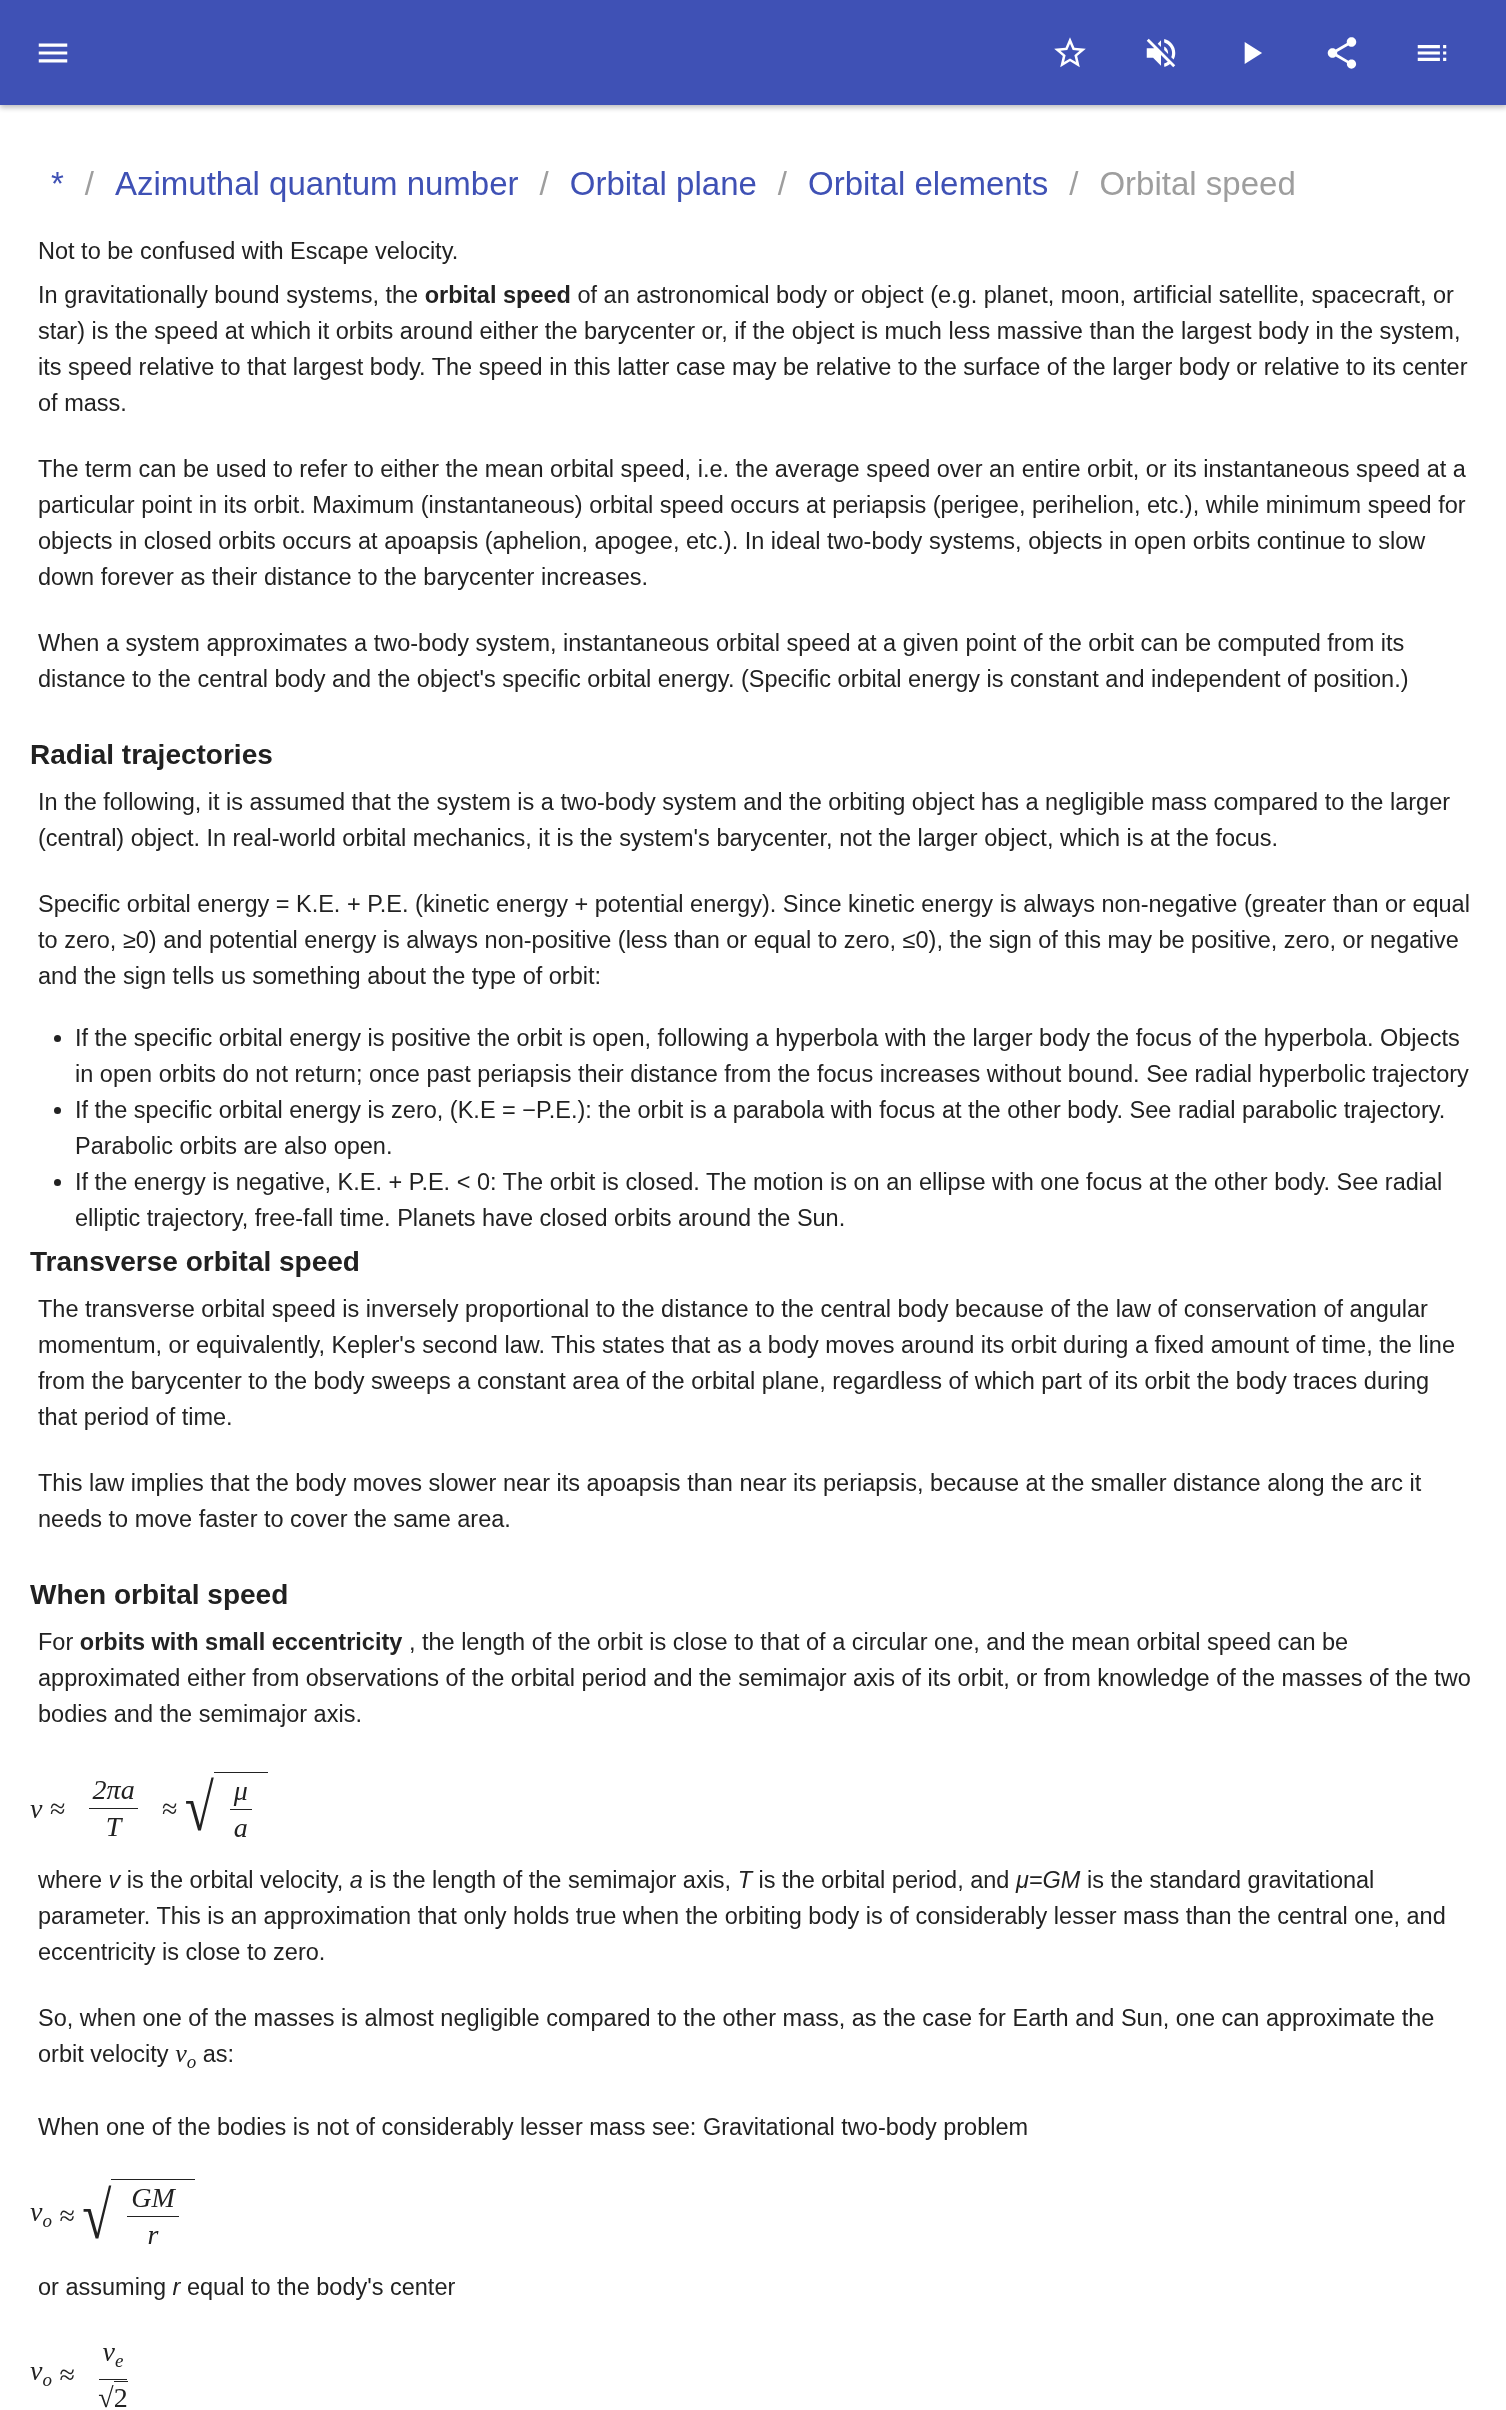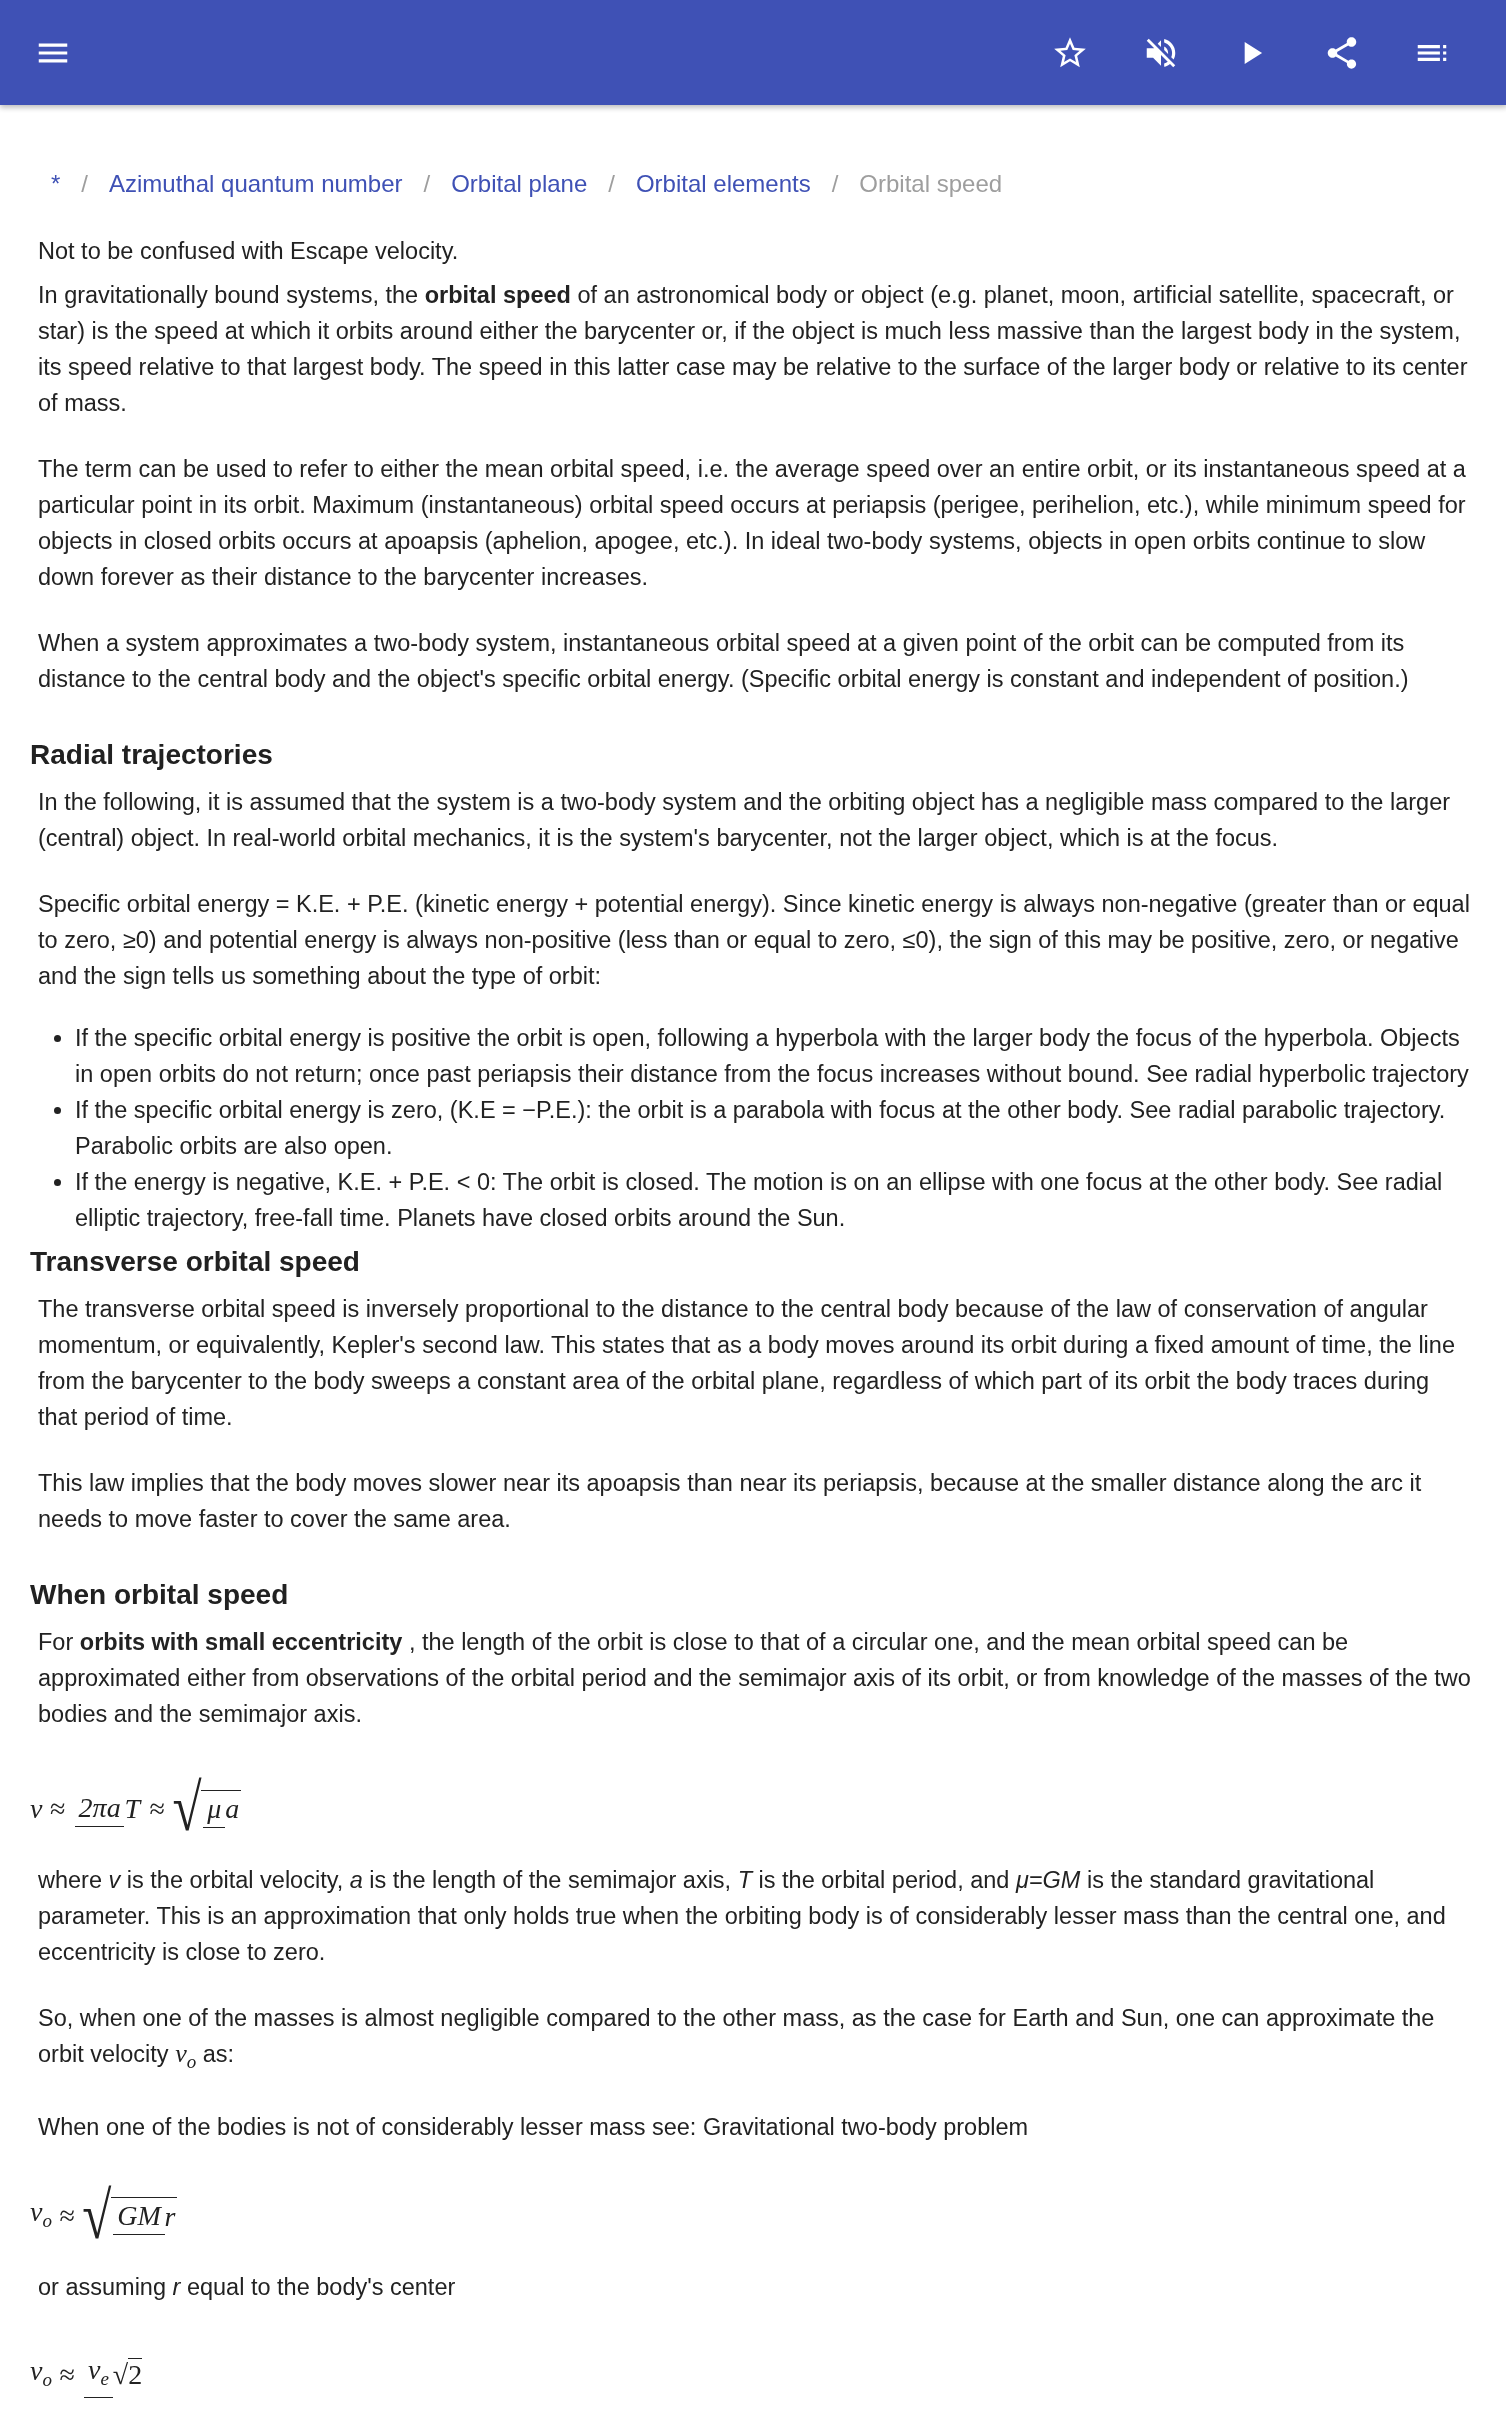--- a/index.html
+++ b/index.html
@@ -19,37 +19,37 @@
     display:flex; align-items:center; justify-content:center;
     cursor:pointer;
   }
   .appbar svg { width:38px; height:38px; fill:#ffffff; }
   .content {
     position:absolute; left:30px; top:105px; width:1450px;
     font-size:23.5px; line-height:36px;
   }
   .breadcrumb {
     margin-top:60px; height:38px; line-height:38px;
-    font-size:24px; padding-left:21px; white-space:nowrap;
+    font-size:33px; padding-left:21px; white-space:nowrap;
   }
   .breadcrumb .crumb { color:#3f51b5; text-decoration:none; }
   .breadcrumb .sep { color:#9e9e9e; margin:0 21px; }
   .breadcrumb .current { color:#9e9e9e; }
   p { margin:8px; }
   .p-gap { margin-top:30px; }
   h2 {
     margin:0; font-size:28px; line-height:43px; font-weight:bold; color:#212121;
   }
   ul { margin:26px 0 0 0; padding-left:45px; }
   li { margin:0; }
   .math {
     font-family:"Liberation Serif", serif; font-style:italic;
     font-size:28px; display:flex; align-items:center; height:90px;
   }
-  .frac { display:inline-flex; align-items:center; margin:0 2px; }
+  .frac { display:inline-flex; flex-direction:column; align-items:center; margin:0 16px; }
   .frac .num { border-bottom:1.9px solid #222; padding:0 3.8px; line-height:36px; }
   .frac .den { line-height:36px; }
   .sqrt { display:inline-flex; align-items:center; }
   .sqrt .rad { font-size:53px; font-style:normal; line-height:53px; transform:scaleY(1.25); }
   .sqrt .under { border-top:1.9px solid #222; display:inline-flex; }
   .approx { font-style:normal; margin:0 7.5px; }
   .sub { font-size:19px; vertical-align:-5.6px; }
   .inline-math { font-family:"Liberation Serif", serif; font-style:italic; font-size:26px; }
   i.var { font-style:italic; }
   b { font-weight:bold; }

